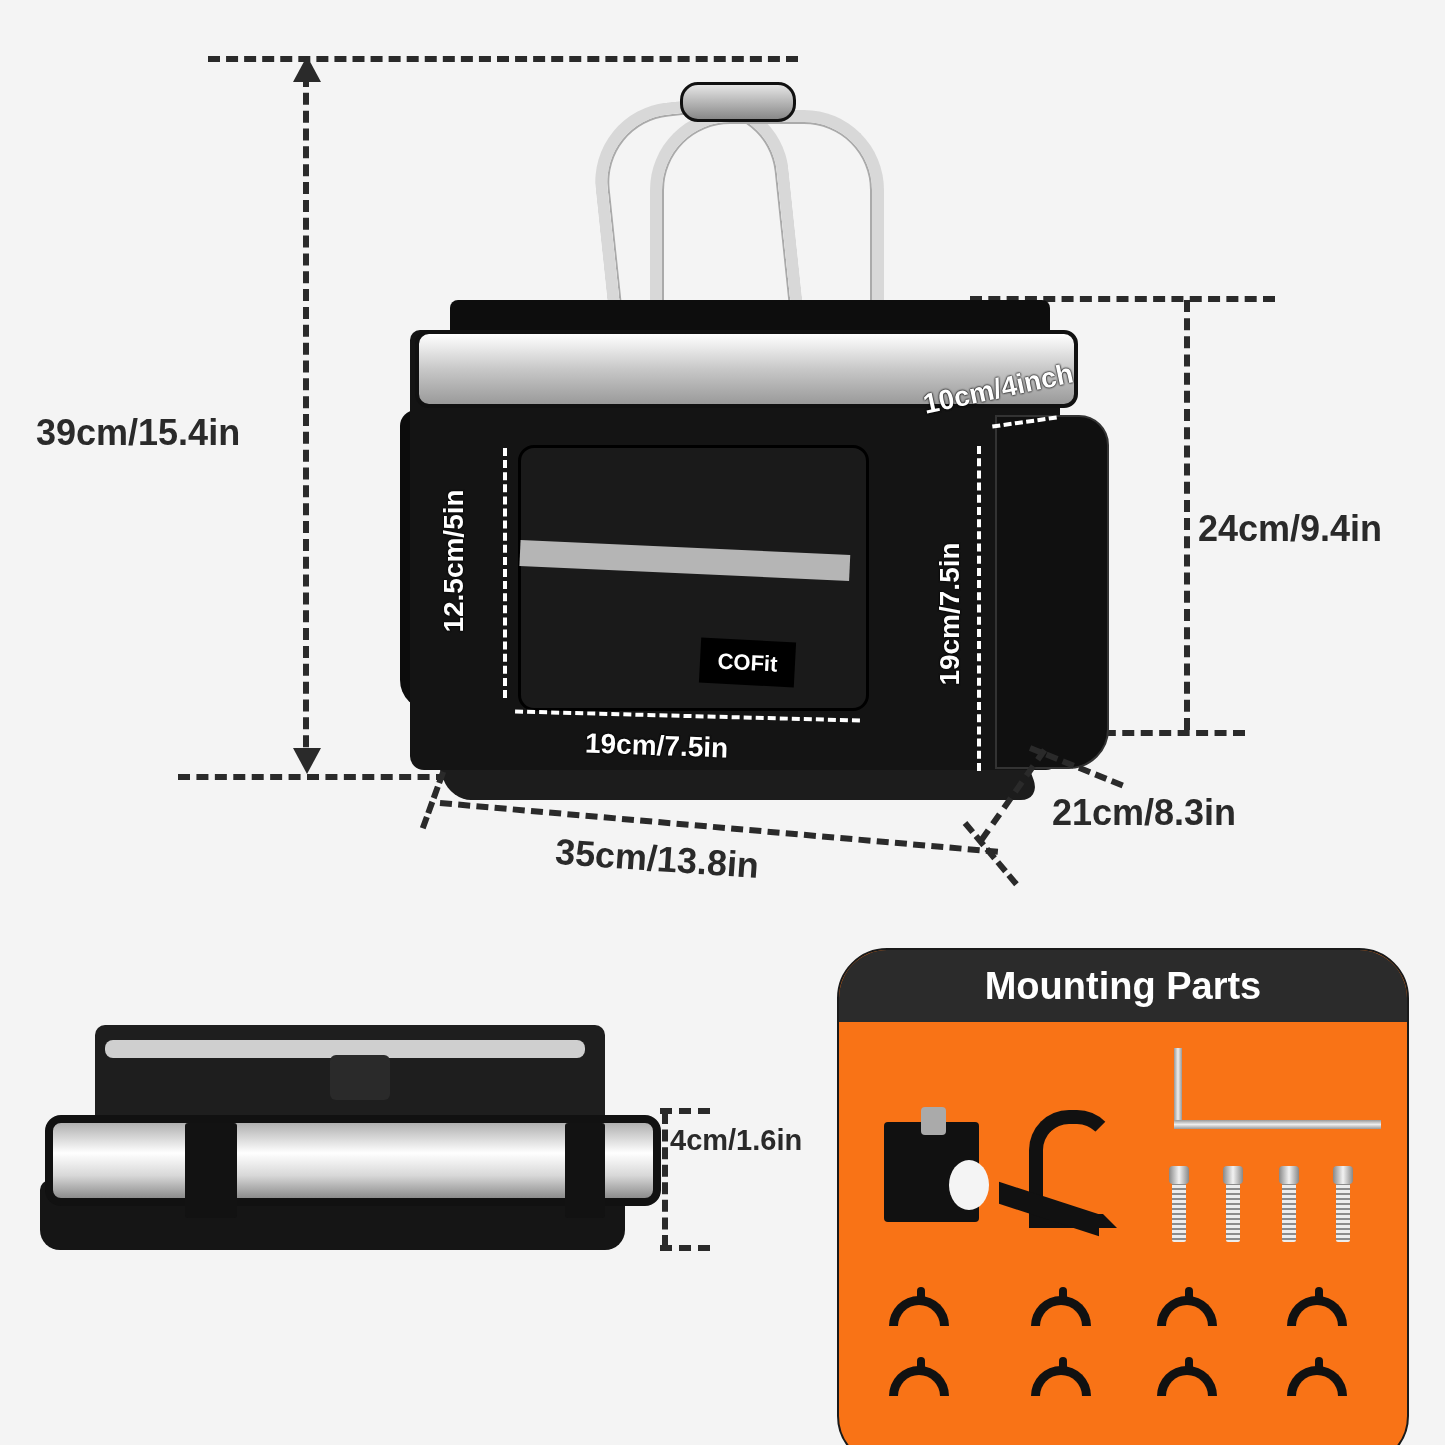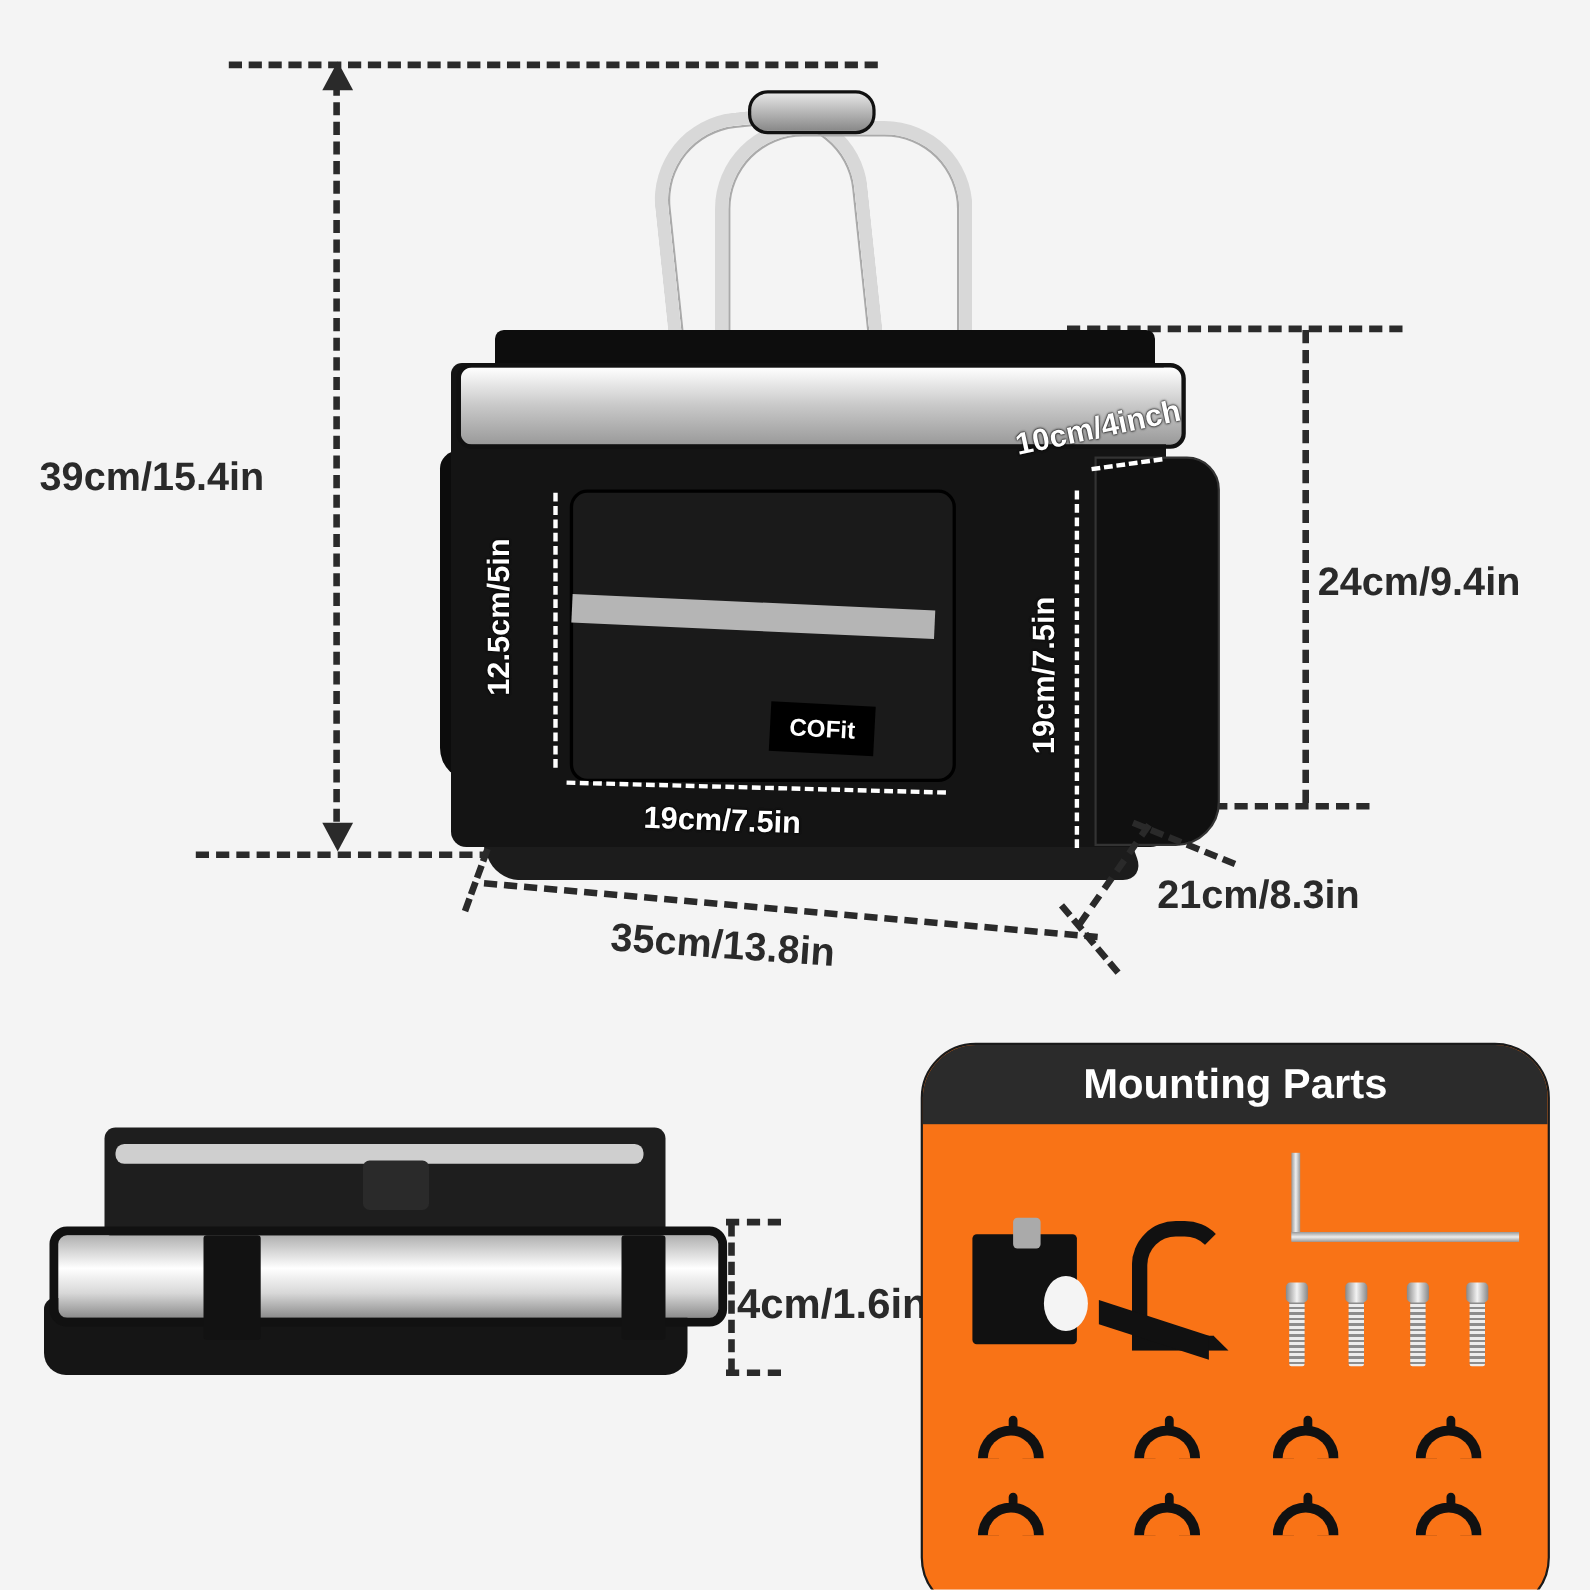--- a/index.html
+++ b/index.html
@@ -90,21 +90,21 @@
 <div class="fold-top"></div>
 <div class="fold-bar"></div>
 <div class="fold-handle"></div>
 <div class="fold-bottom"></div>
 <div class="fold-rim"></div>
 <div class="fold-strap" style="left:185px;"></div>
 <div class="fold-strap" style="left:565px;width:40px;"></div>
 <div class="dash-h" style="left:660px;top:1108px;width:50px;"></div>
 <div class="dash-v" style="left:662px;top:1112px;height:135px;"></div>
 <div class="dash-h" style="left:660px;top:1245px;width:50px;"></div>
-<div class="lbl" style="left:670px;top:1165px;font-size:38px;">4cm/1.6in</div>
+<div class="lbl" style="left:670px;top:1124px;font-size:29px;">4cm/1.6in</div>
 
 <div class="card">
   <div class="card-head">Mounting Parts</div>
 
   <div class="clamp" style="left:45px;top:172px;width:95px;height:100px;border-radius:4px;"></div>
   <div class="abs" style="left:82px;top:157px;width:25px;height:28px;background:#aaa;border-radius:4px;"></div>
   <div class="abs" style="left:110px;top:210px;width:40px;height:50px;background:#f4f4f4;border-radius:50%;"></div>
 
   <div class="clamp" style="left:190px;top:160px;width:60px;height:90px;border-radius:40px 40px 0 0;border:14px solid #111;background:transparent;border-right-color:transparent;"></div>
   <div class="clamp" style="left:160px;top:248px;width:100px;height:22px;transform:skewY(18deg);"></div>

